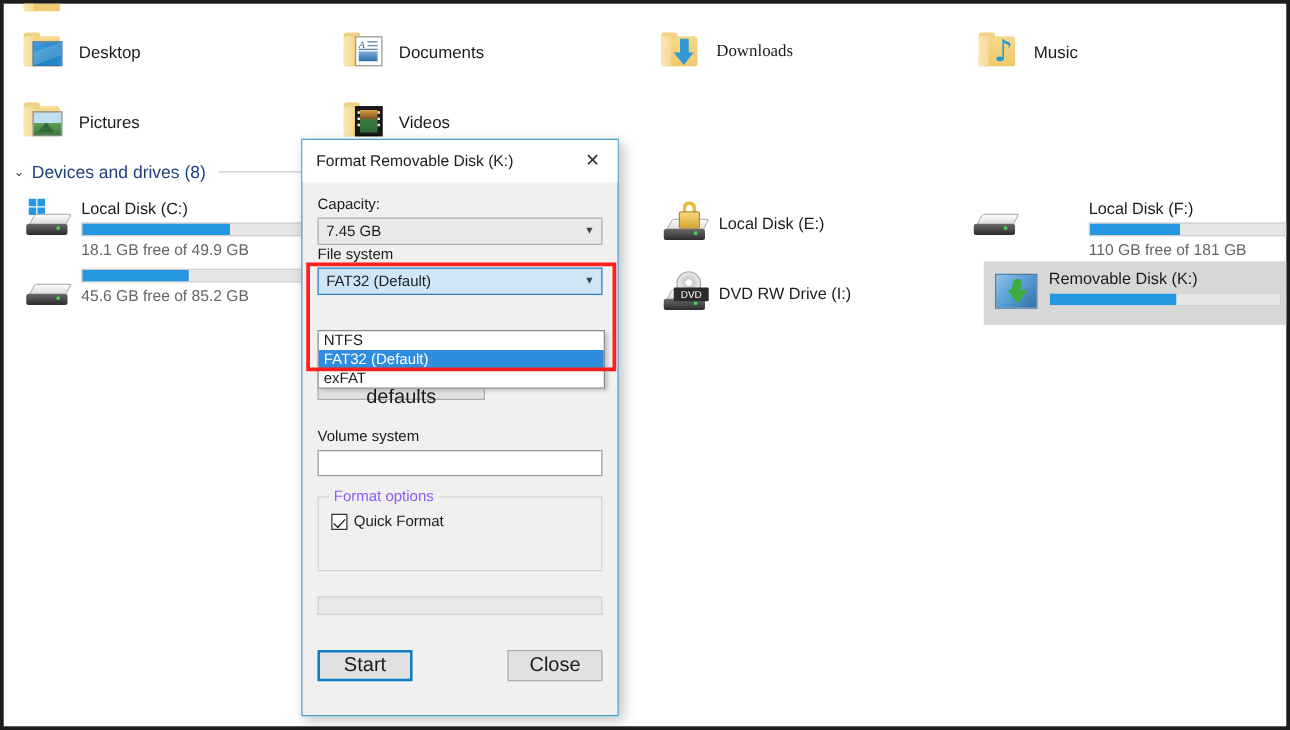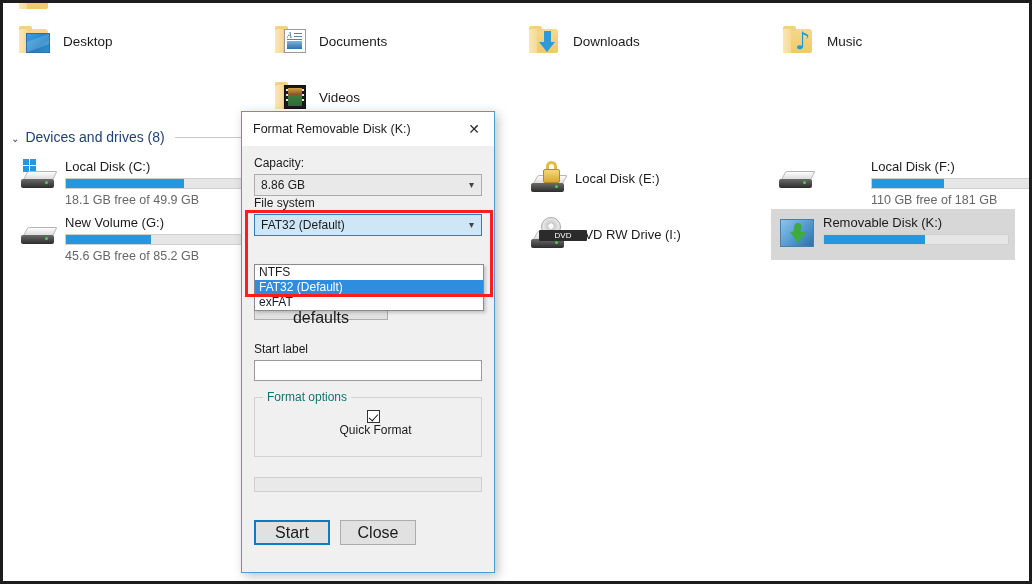--- a/index.html
+++ b/index.html
@@ -211,20 +211,21 @@
   
   .drive {
     position: absolute;
     display: flex;
     align-items: flex-start;
     padding: 4px 6px 5px 4px;
   }
   .drive.selected {
     background: #cde0f0;
     background: #d7d7d7;
+    margin-left: 16px;
   }
   .drive .dicon {
     position: relative;
     width: 44px;
     height: 42px;
     flex: 0 0 44px;
   }
   .drive .dinfo {
     margin-left: 4px;
     padding-top: 2px;
@@ -329,21 +330,21 @@
     left: 2px; top: 0;
     width: 20px; height: 20px;
     border-radius: 50%;
     background: radial-gradient(circle at 50% 45%, #ffffff 18%, #c9c9c9 22%, #e8e8e8 60%, #b9b9b9 100%);
     border: 1px solid #aaa;
     box-sizing: border-box;
   }
   .dvd .tag {
     position: absolute;
     left: 0; top: 13px;
-    width: 48px; height: 11px;
+    width: 28px; height: 11px;
     background: #2b2b2b;
     color: #fff;
     font-size: 8px;
     line-height: 11px;
     text-align: center;
     border-radius: 1px;
     font-family: "Liberation Sans", sans-serif;
   }
   .usb {
     position: absolute;
@@ -507,27 +508,26 @@
     padding: 0;
     margin-top: 16px;
   }
   .groupbox .gtitle {
     position: absolute;
     top: -8px;
     left: 8px;
     background: #f0f0f0;
     padding: 0 4px;
     font-size: 12px;
-    color: #0f766e;
+    color: #8b5cf6;
   }
   .checkrow {
     display: flex;
     align-items: center;
     margin: 12px 0 0 10px;
-    flex-direction: column;
   }
   .checkbox {
     width: 13px;
     height: 13px;
     border: 1px solid #333;
     background: #fff;
     position: relative;
     box-sizing: border-box;
     flex: 0 0 13px;
   }
@@ -548,21 +548,21 @@
   }
   .progressbar {
     height: 15px;
     background: #e9e9e9;
     border: 1px solid #d0d0d0;
     box-sizing: border-box;
     margin-top: 20px;
   }
   .dlg-buttons {
     display: flex;
-    justify-content: flex-start;
+    justify-content: space-between;
     gap: 10px;
     margin-top: 28px;
   }
   .btn.start {
     width: 76px;
     height: 25px;
     border: 2px solid #0f7bc4;
   }
   .btn.close {
     width: 76px;
@@ -607,21 +607,21 @@
           <div class="a">A</div>
           <div class="line" style="top:3px; left:9px; width:8px;"></div>
           <div class="line" style="top:6px; left:9px; width:8px;"></div>
           <div class="line" style="top:9px; width:15px;"></div>
           <div class="blue"></div>
         </div>
       </div>
       <div class="flabel">Documents</div>
     </div>
 
-    <div class="folder-item" style="left:524px; top:16px;">
+    <div class="folder-item" style="left:524px; top:16px;font-family:Liberation Serif, serif;">
       <div class="ficon">
         <div class="fold">
             <div class="back"></div>
             <div class="tabtop"></div>
             <div class="leftlip"></div>
           </div>
         <div class="dl-arrow">
             <div class="shaft"></div>
             <div class="head"></div>
           </div>
@@ -634,20 +634,31 @@
         <div class="fold">
             <div class="back"></div>
             <div class="tabtop"></div>
             <div class="leftlip"></div>
           </div>
         <div class="note">♪</div>
       </div>
       <div class="flabel">Music</div>
     </div>
 
+    <div class="folder-item" style="left:14px; top:72px;">
+      <div class="ficon">
+        <div class="fold">
+            <div class="back"></div>
+            <div class="tabtop"></div>
+            <div class="leftlip"></div>
+          </div>
+        <div class="emblem pic"></div>
+      </div>
+      <div class="flabel">Pictures</div>
+    </div>
 
     <div class="folder-item" style="left:270px; top:72px;">
       <div class="ficon">
         <div class="fold">
             <div class="back"></div>
             <div class="tabtop"></div>
             <div class="leftlip"></div>
           </div>
         <div class="emblem video">
           <div class="strip"></div>
@@ -693,21 +704,20 @@
 
     <div class="drive" style="left:10px; top:206px;">
       <div class="dicon">
         <div class="hdd">
             <div class="top"></div>
             <div class="body"></div>
             <div class="led"></div>
           </div>
       </div>
       <div class="dinfo">
-        <div class="dname">New Volume (G:)</div>
         <div class="bar-outer">
           <div class="bar-fill" style="width:46%"></div>
         </div>
         <div class="dfree">45.6 GB free of 85.2 GB</div>
       </div>
     </div>
 
     <div class="drive" style="left:520px; top:154px;">
       <div class="dicon">
         <div class="hdd">
@@ -779,38 +789,38 @@
 
   <div class="dialog">
     <div class="dlg-titlebar">
       <div class="dlg-title">Format Removable Disk (K:)</div>
       <div class="dlg-close">✕</div>
     </div>
 
     <div class="dlg-body">
       <div class="fieldlabel">Capacity:</div>
       <div class="combo">
-        <span>8.86 GB</span>
+        <span>7.45 GB</span>
         <span class="arr">▾</span>
       </div>
 
       <div class="fieldlabel" style="">File system</div>
       <div class="combo focused">
         <span>FAT32 (Default)</span>
         <span class="arr">▾</span>
       </div>
 
       
       <div class="combo" style="margin-top:14px; visibility:hidden;">
         
       </div>
 
       <div class="btn restore" style="margin-top:26px;">Restore device defaults</div>
 
-      <div class="fieldlabel" style="margin-top:22px;">Start label</div>
+      <div class="fieldlabel" style="margin-top:22px;">Volume system</div>
       <input class="textinput" type="text" value="" style="">
 
       <div class="groupbox">
         <div class="gtitle">Format options</div>
         <div class="checkrow">
           <div class="checkbox"></div>
           <div class="checklabel">Quick Format</div>
         </div>
       </div>
 

